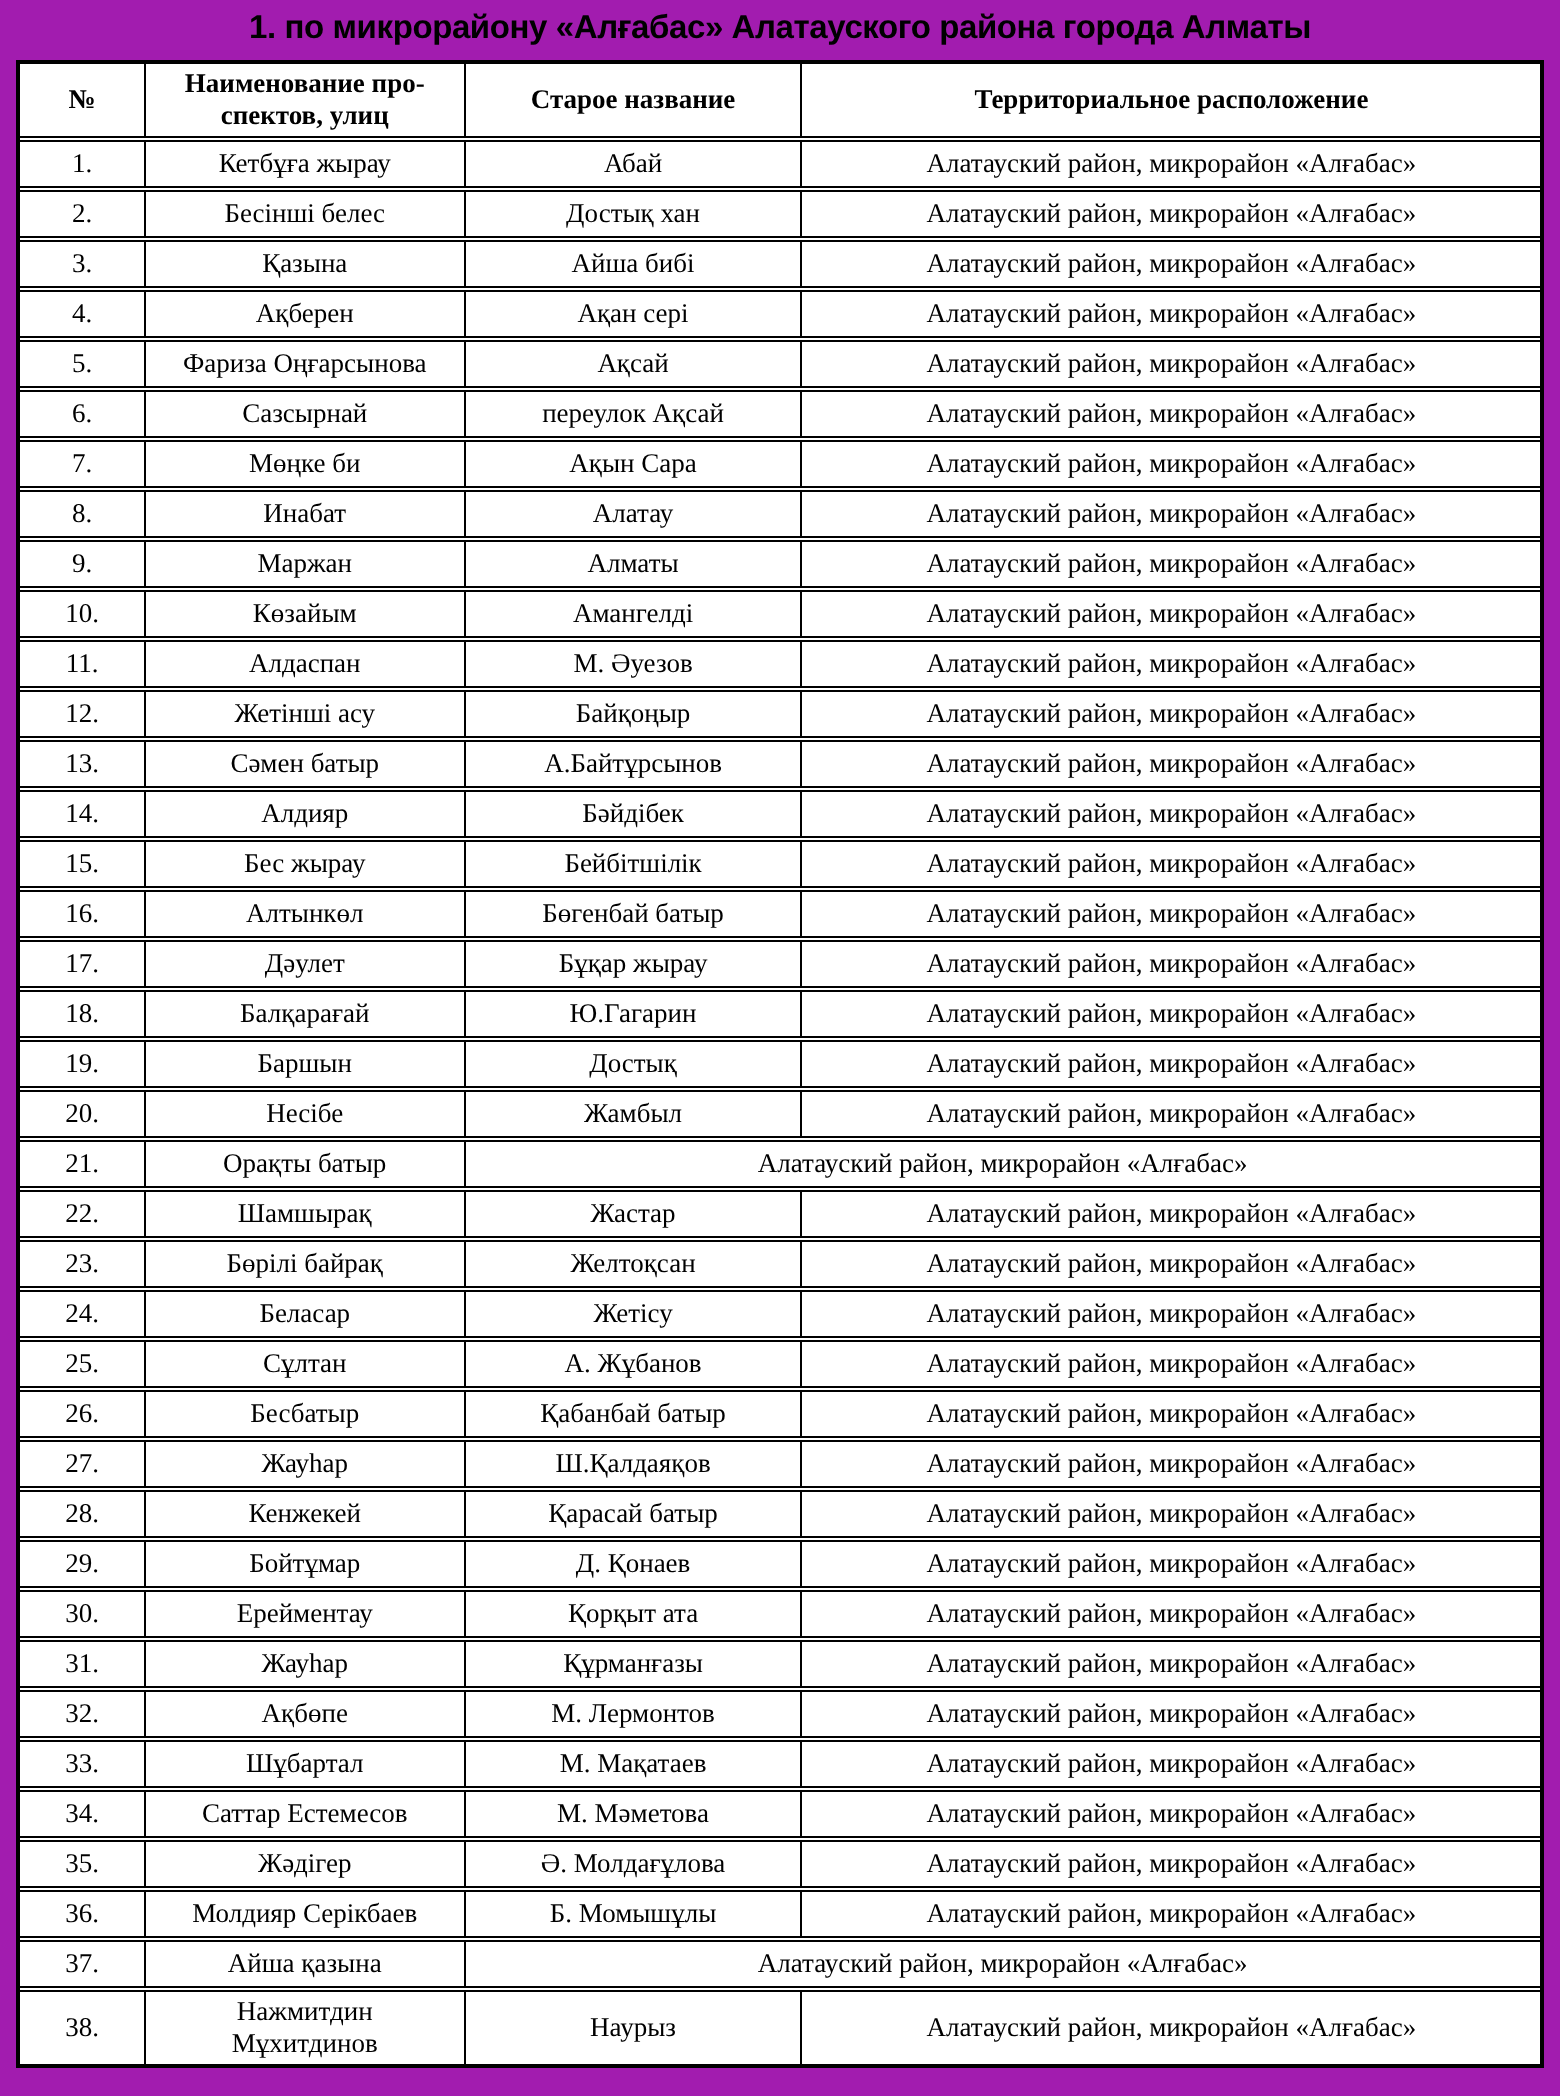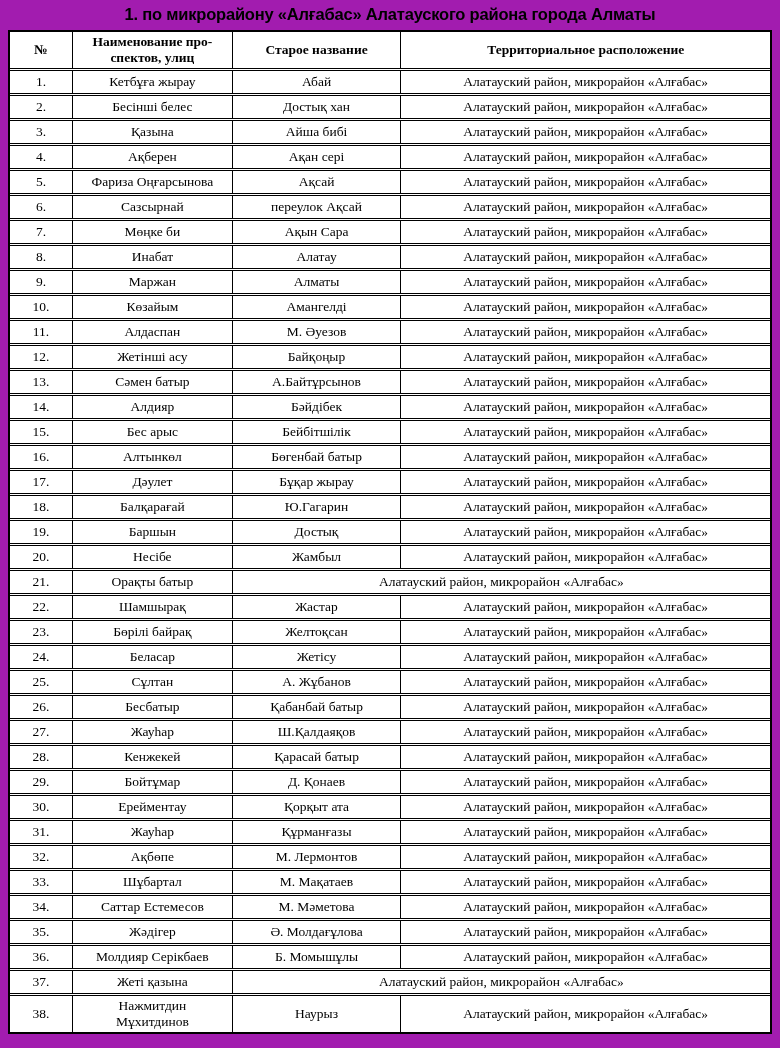--- a/index.html
+++ b/index.html
@@ -167,21 +167,21 @@
 
   <div class="row">
     <div class="cell c1">14.</div>
     <div class="cell c2">Алдияр</div>
     <div class="cell c3">Бәйдібек</div>
     <div class="cell c4">Алатауский район, микрорайон «Алғабас»</div>
   </div>
 
   <div class="row">
     <div class="cell c1">15.</div>
-    <div class="cell c2">Бес арыс</div>
+    <div class="cell c2">Бес жырау</div>
     <div class="cell c3">Бейбітшілік</div>
     <div class="cell c4">Алатауский район, микрорайон «Алғабас»</div>
   </div>
 
   <div class="row">
     <div class="cell c1">16.</div>
     <div class="cell c2">Алтынкөл</div>
     <div class="cell c3">Бөгенбай батыр</div>
     <div class="cell c4">Алатауский район, микрорайон «Алғабас»</div>
   </div>
@@ -320,21 +320,21 @@
 
   <div class="row">
     <div class="cell c1">36.</div>
     <div class="cell c2">Молдияр Серікбаев</div>
     <div class="cell c3">Б. Момышұлы</div>
     <div class="cell c4">Алатауский район, микрорайон «Алғабас»</div>
   </div>
 
   <div class="row">
     <div class="cell c1">37.</div>
-    <div class="cell c2">Жеті қазына</div>
+    <div class="cell c2">Айша қазына</div>
     <div class="cell c4">Алатауский район, микрорайон «Алғабас»</div>
   </div>
 
   <div class="row">
     <div class="cell c1">38.</div>
     <div class="cell c2">Нажмитдин
 Мұхитдинов</div>
     <div class="cell c3">Наурыз</div>
     <div class="cell c4">Алатауский район, микрорайон «Алғабас»</div>
   </div>

